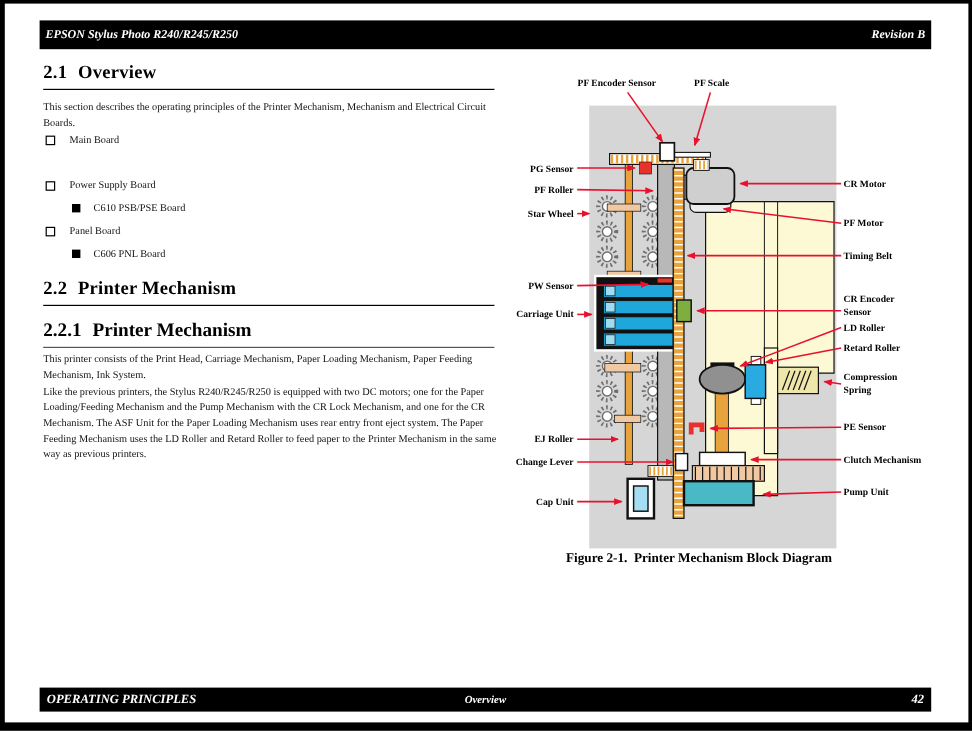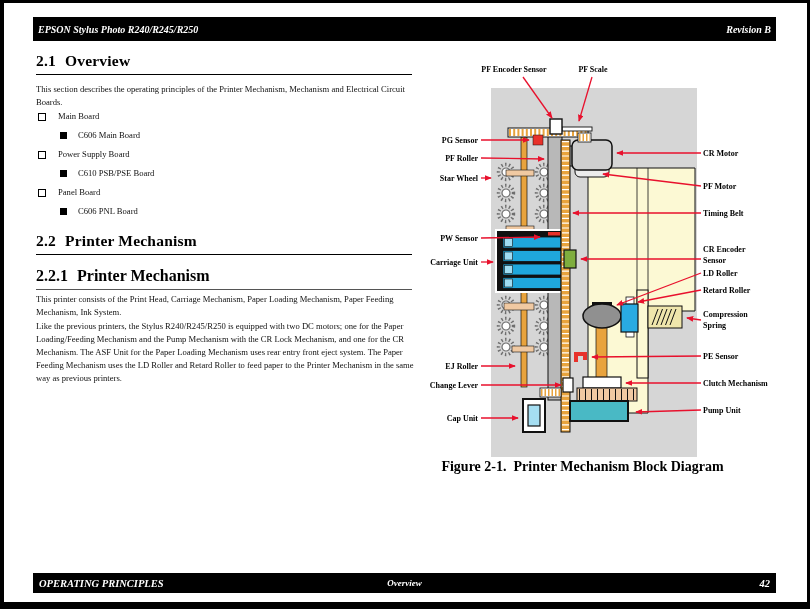--- a/index.html
+++ b/index.html
@@ -27,44 +27,40 @@
   .bullet .txt{position:absolute;top:0;}
   .bullet.l1 .txt{left:22px;text-align:right;}
   .bullet.l2 .txt{left:42px;}
   .m1{position:absolute;left:2px;top:1.5px;width:6px;height:6px;border:1px solid #000;}
   .m2{position:absolute;left:24px;top:1.5px;width:7px;height:7px;background:#000;}
 
   .diagram-svg{position:absolute;left:-4px;top:-3px;width:810px;height:609px;}
   .lbl{font:bold 8px "Liberation Serif",serif;fill:#000;}
   .arrows line{marker-end:url(#ah);}
   .caption{position:absolute;left:426px;top:456px;width:305px;text-align:center;
-           font-weight:bold;font-size:14px;white-space:pre;color:#000;}
+           font-weight:bold;font-size:11px;white-space:pre;color:#000;}
 </style>
 </head>
 <body>
 
 <div class="page">
 
   <div class="bar header">
     <span class="flex1">EPSON Stylus Photo R240/R245/R250</span>
     <span class="rgt">Revision B</span>
   </div>
 
   <div class="h2" style="top:49px;">
     <span>2.1</span><span class="ht">Overview</span>
   </div>
   <div class="para" style="top:80px;width:372px;">This section describes the operating principles of the Printer Mechanism, Mechanism and Electrical Circuit Boards.</div>
 
   <div class="bullet l1" style="top:108px;">
       <span class="m1"></span>
       <span class="txt">Main Board</span>
-    </div>
-  <div class="bullet l2" style="top:127px;">
-      <span class="m2"></span>
-      <span class="txt">C606 Main Board</span>
     </div>
   <div class="bullet l1" style="top:146px;">
       <span class="m1"></span>
       <span class="txt">Power Supply Board</span>
     </div>
   <div class="bullet l2" style="top:165px;">
       <span class="m2"></span>
       <span class="txt">C610 PSB/PSE Board</span>
     </div>
   <div class="bullet l1" style="top:184px;">

